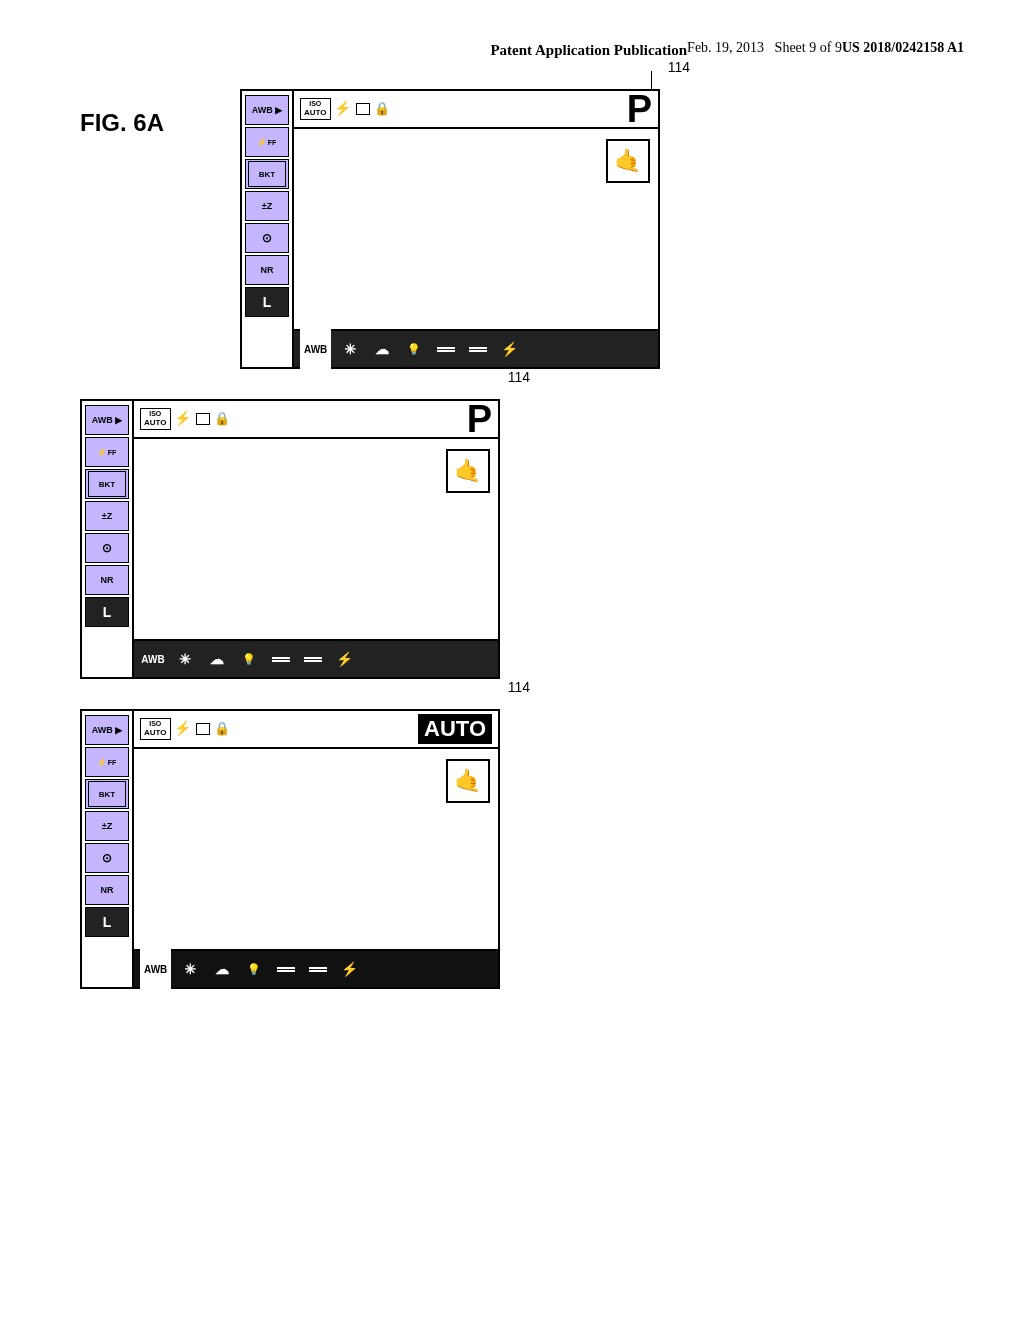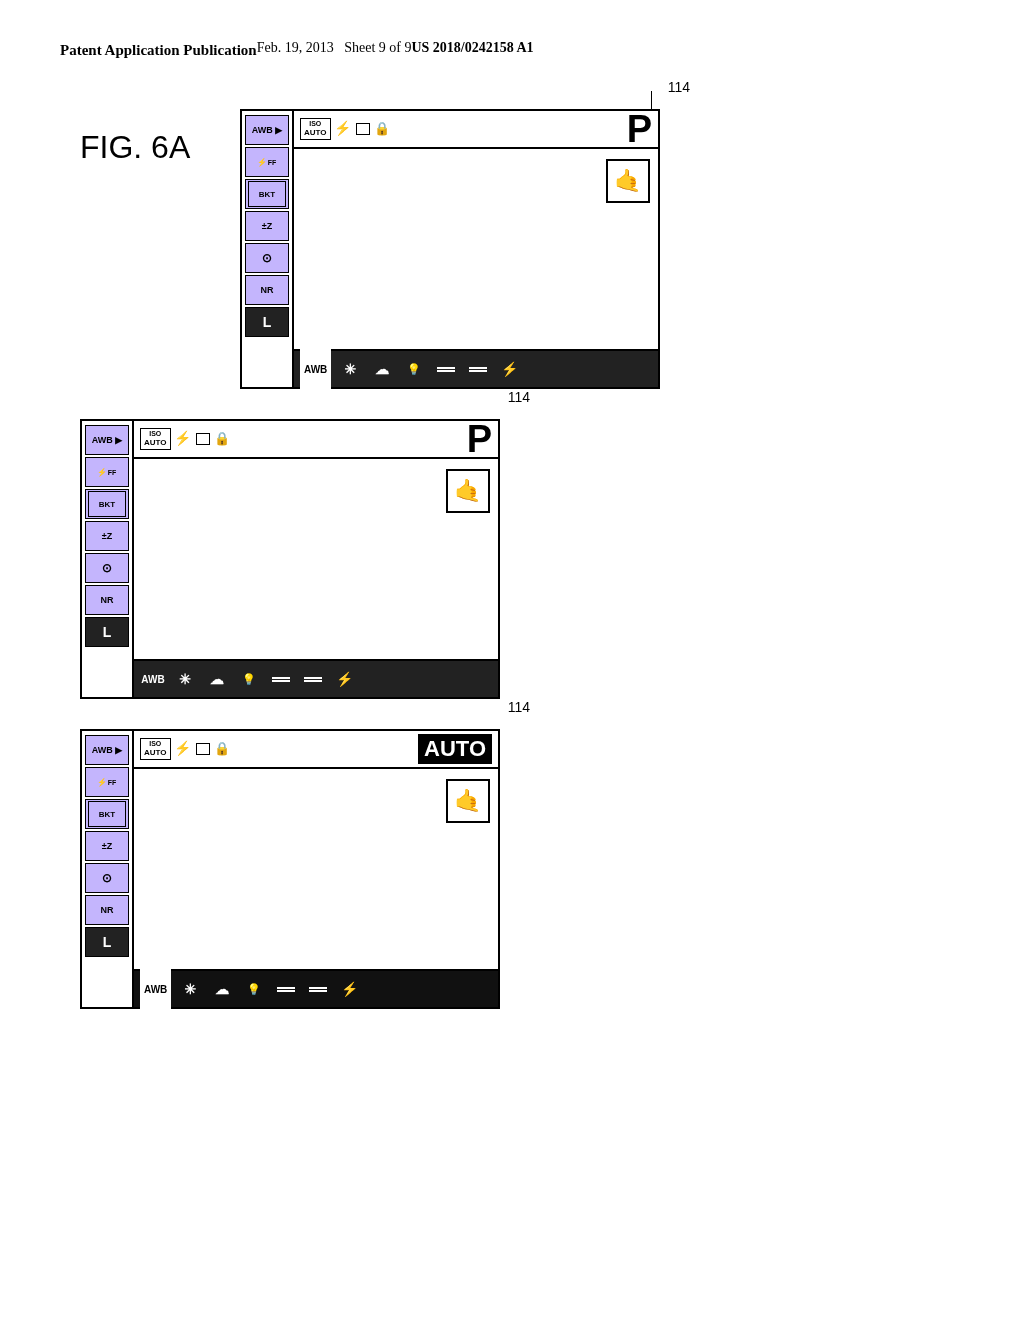--- a/index.html
+++ b/index.html
@@ -13,23 +13,23 @@
 
     .page {
       width: 1024px;
       min-height: 1320px;
       background: #fff;
       padding: 40px 60px;
     }
 
     .header {
       display: flex;
-      justify-content: flex-start;
+      justify-content: flex-end;
       align-items: flex-start;
-      margin-bottom: 48px;
+      margin-bottom: 28px;
       font-size: 14px;
     }
 
     .header-left {
       font-weight: bold;
       font-size: 15px;
       line-height: 1.4;
     }
 
     .header-center {
@@ -51,22 +51,22 @@
     }
 
     .figure-row {
       display: flex;
       align-items: flex-start;
       gap: 40px;
       width: 100%;
     }
 
     .figure-label {
-      font-size: 32px;
-      font-weight: normal;
+      font-size: 24px;
+      font-weight: bold;
       font-family: Arial, sans-serif;
       min-width: 120px;
       padding-top: 20px;
     }
 
     .camera-screen {
       position: relative;
       border: 2px solid #000;
       width: 420px;
       height: 280px;

